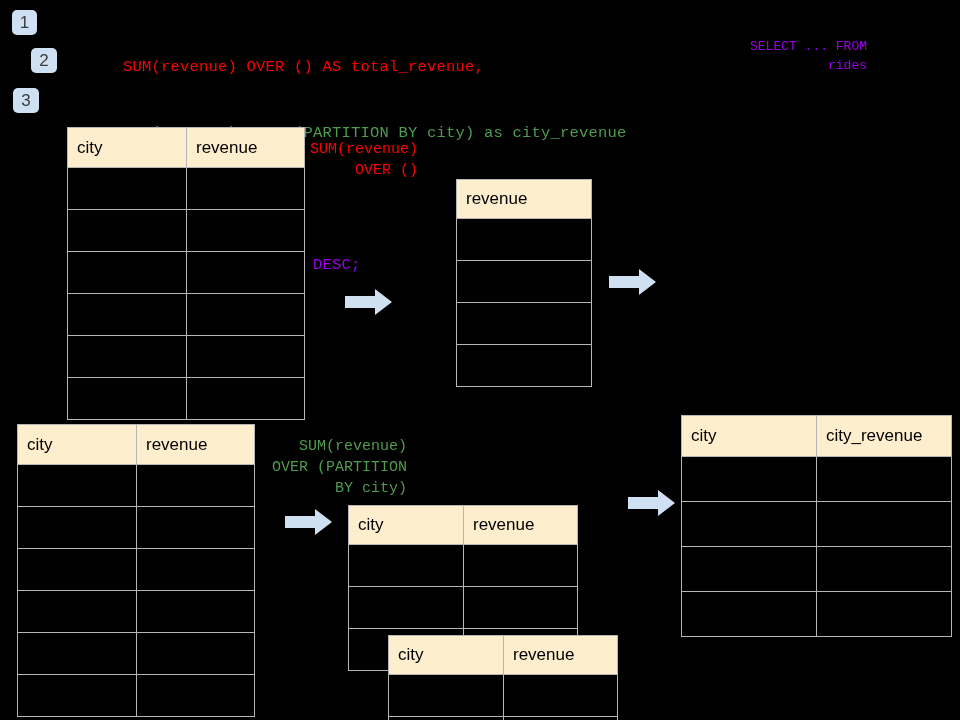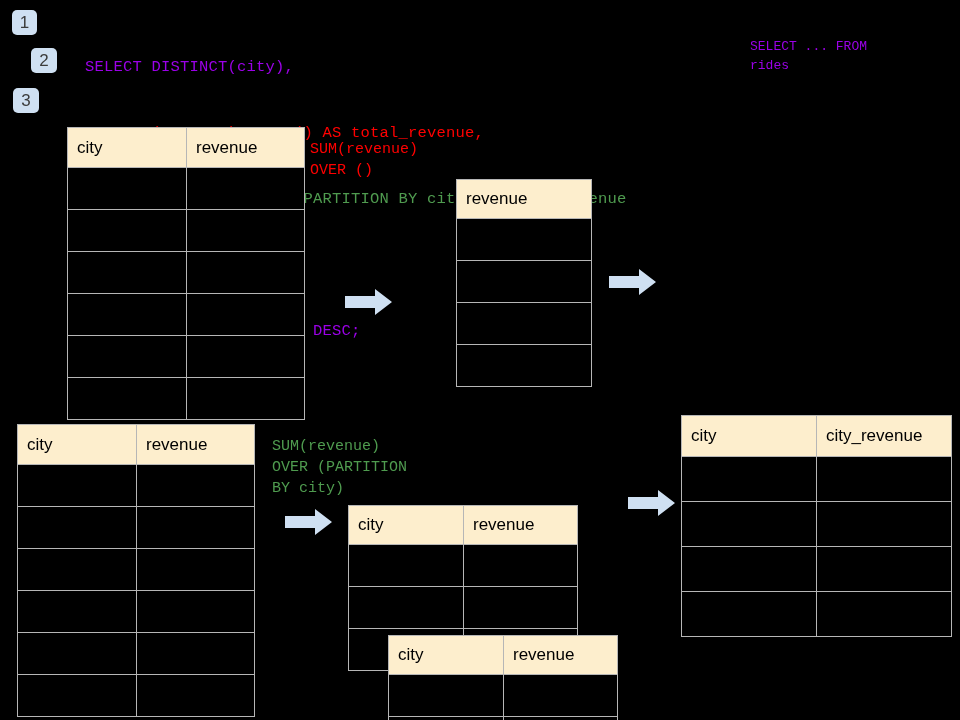--- a/index.html
+++ b/index.html
@@ -45,20 +45,21 @@
   .c-red    { color: #ff0000; }
   .c-green  { color: #4f9b4f; }
 
   
   .annot {
     position: absolute;
     font-family: "Liberation Mono", monospace;
     font-size: 15px;
     line-height: 21px;
     white-space: pre;
+    text-align: right;
   }
   .annot.small {
     font-size: 13px;
     line-height: 19px;
   }
   .a-red   { color: #ff0000; }
   .a-green { color: #4f9b4f; }
   .a-purple{ color: #9b00e8; }
 
   
@@ -100,21 +101,20 @@
     <span>1</span>
   </div>
   <div class="badge" style="left:31px; top:48px; width:26px; height:25px;">
     <span>2</span>
   </div>
   <div class="badge" style="left:13px; top:88px; width:26px; height:25px;">
     <span>3</span>
   </div>
 
   <div class="code" style="left:85px; top:12px;">
-    <span class="code-line c-purple">SELECT DISTINCT(city),</span>
     <span class="code-line c-red">    SUM(revenue) OVER () AS total_revenue,</span>
     <span class="code-line c-green">    SUM(revenue) OVER (PARTITION BY city) as city_revenue</span>
     <span class="code-line c-purple">  FROM rides</span>
     <span class="code-line c-purple">  ORDER by city_revenue DESC;</span>
   </div>
 
   <div class="annot small a-purple" style="left:750px; top:37px;">SELECT ... FROM
 rides</div>
 
   <div class="annot a-red" style="left:310px; top:139px;">SUM(revenue)

